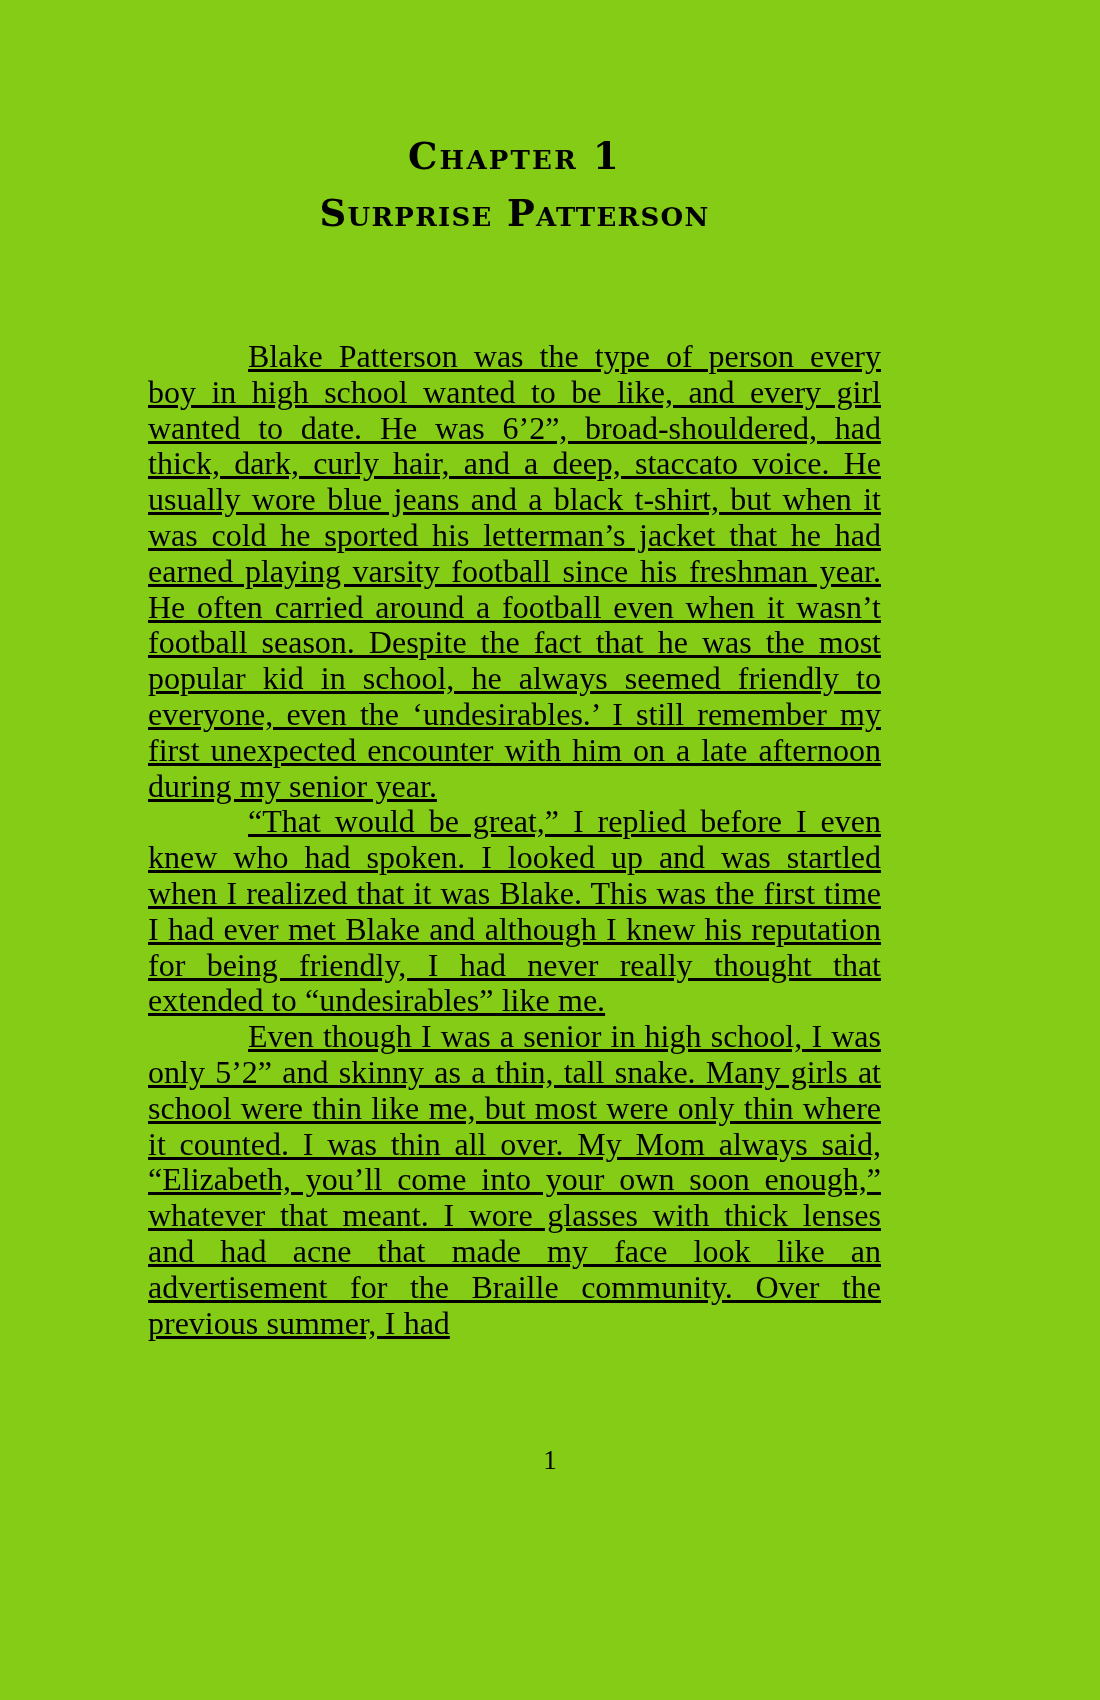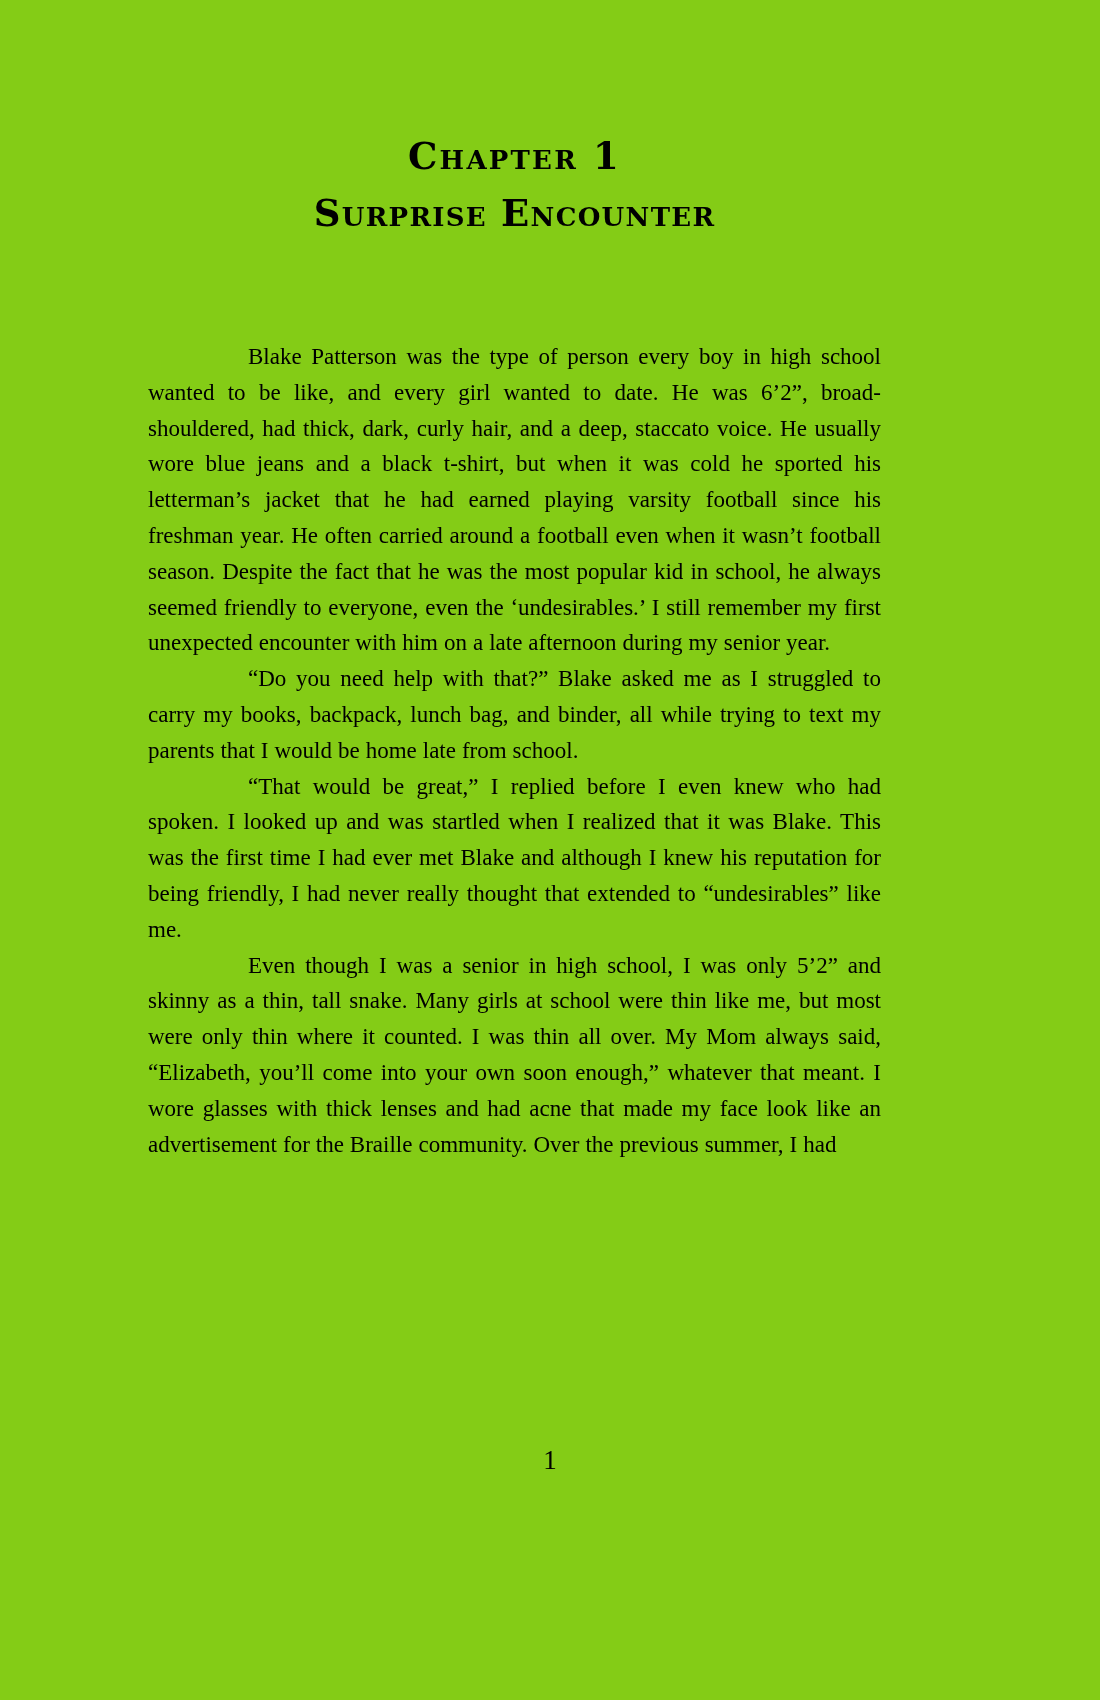--- a/index.html
+++ b/index.html
@@ -52,28 +52,29 @@
   }
 
   
   .body-copy {
     margin: 0;
     padding: 0;
   }
   .body-copy p {
     margin: 0;
     padding: 0;
-    font-size: 23px;
+    font-size: 32px;
     line-height: 35.8px;
     text-align: justify;
     text-indent: 100px;
     text-justify: inter-word;
     hyphens: none;
     -webkit-hyphens: none;
     word-spacing: 0.01em;
+    text-decoration: underline;
   }
   .body-copy p.last {
     text-align: justify;
   }
 
   
   .body-copy {
     margin-top: 97px;
   }
 
@@ -91,26 +92,25 @@
 </style>
 </head>
 <body>
 
 <div class="page">
 
   <div class="text-block">
 
     <h1 class="chapter-heading">
       <span class="hline num">Chapter 1</span>
-      <span class="hline">Surprise Encounter</span>
+      <span class="hline">Surprise Patterson</span>
     </h1>
 
     <div class="body-copy">
       <p>Blake Patterson was the type of person every boy in high school wanted to be like, and every girl wanted to date. He was 6’2”, broad-shouldered, had thick, dark, curly hair, and a deep, staccato voice. He usually wore blue jeans and a black t-shirt, but when it was cold he sported his letterman’s jacket that he had earned playing varsity football since his freshman year. He often carried around a football even when it wasn’t football season. Despite the fact that he was the most popular kid in school, he always seemed friendly to everyone, even the ‘undesirables.’ I still remember my first unexpected encounter with him on a late afternoon during my senior year.</p>
-      <p>“Do you need help with that?” Blake asked me as I struggled to carry my books, backpack, lunch bag, and binder, all while trying to text my parents that I would be home late from school.</p>
       <p>“That would be great,” I replied before I even knew who had spoken. I looked up and was startled when I realized that it was Blake. This was the first time I had ever met Blake and although I knew his reputation for being friendly, I had never really thought that extended to “undesirables” like me.</p>
       <p class="last">Even though I was a senior in high school, I was only 5’2” and skinny as a thin, tall snake. Many girls at school were thin like me, but most were only thin where it counted. I was thin all over. My Mom always said, “Elizabeth, you’ll come into your own soon enough,” whatever that meant. I wore glasses with thick lenses and had acne that made my face look like an advertisement for the Braille community. Over the previous summer, I had</p>
     </div>
 
   </div>
 
   <div class="folio">1</div>
 
 </div>
 

